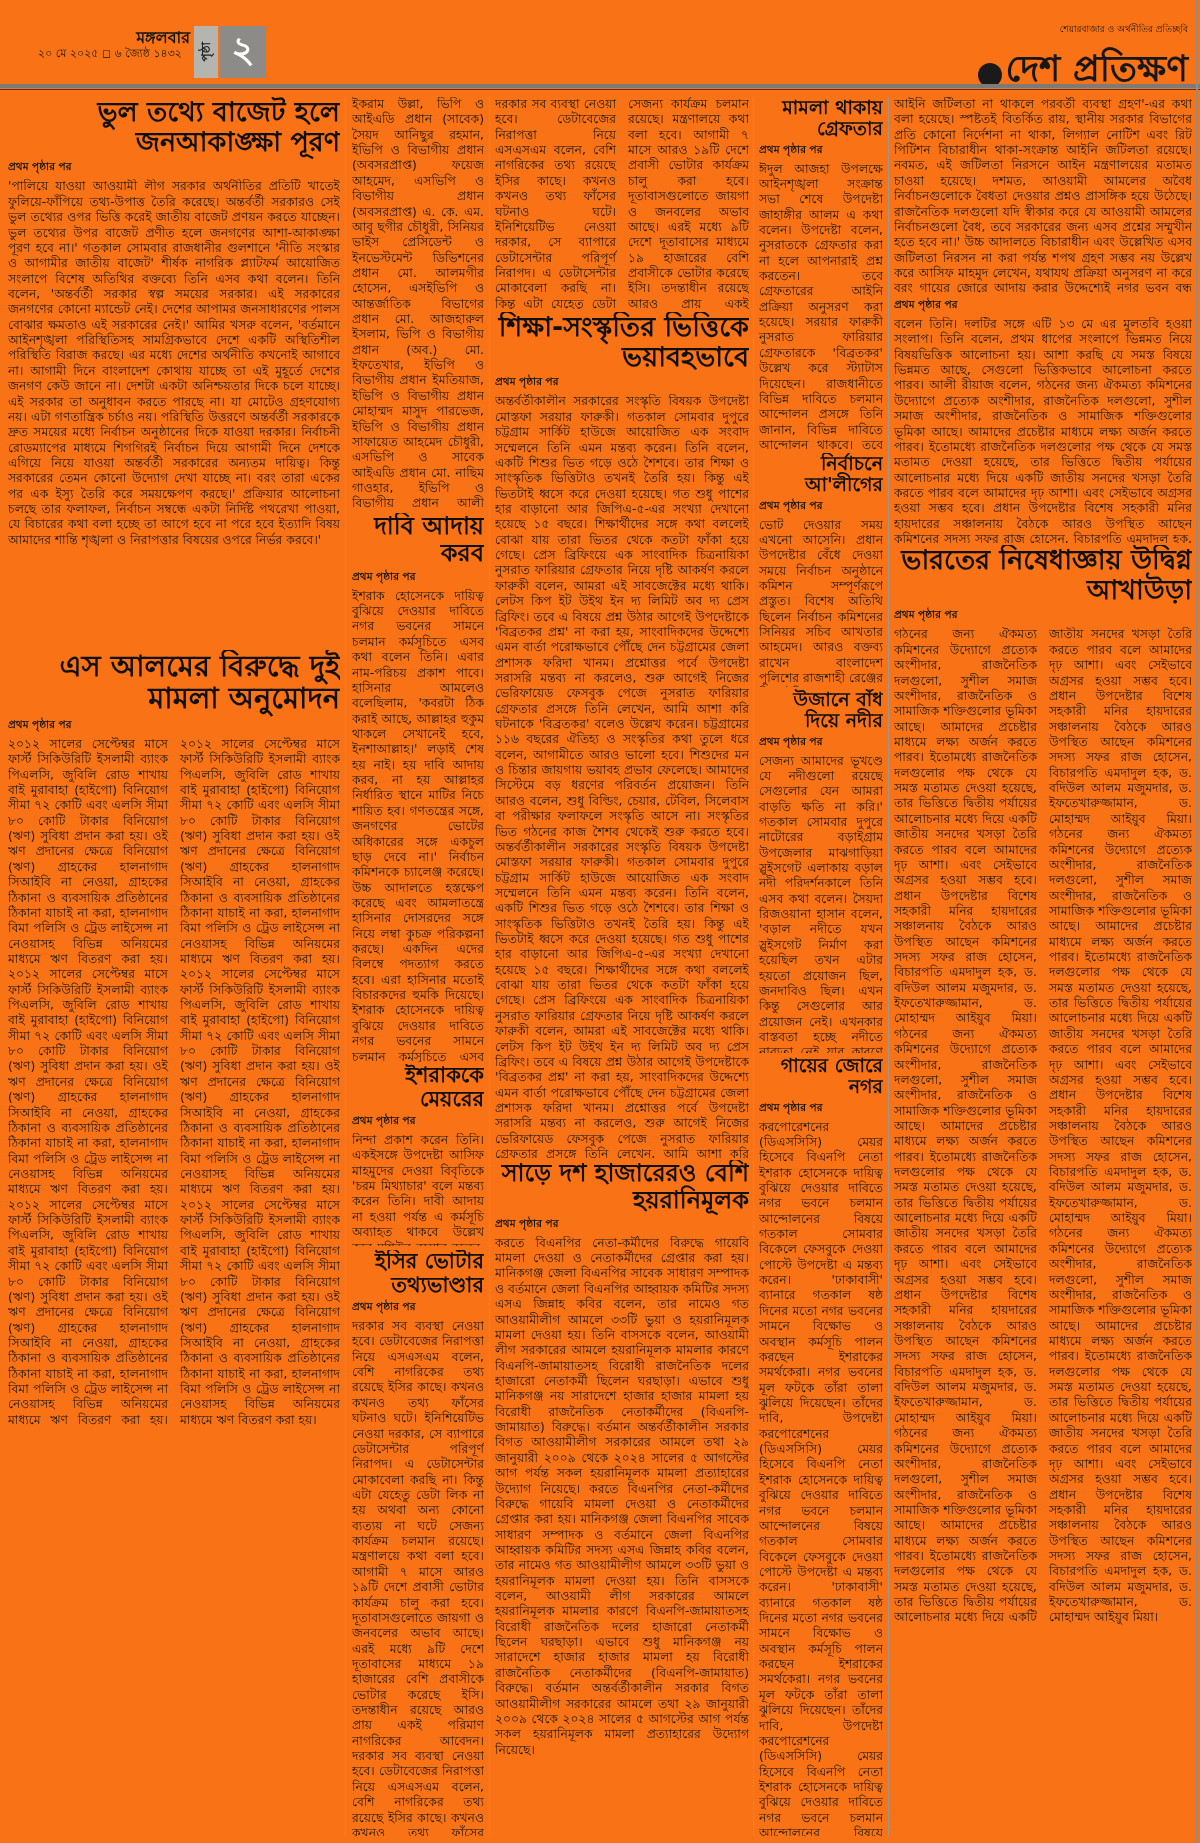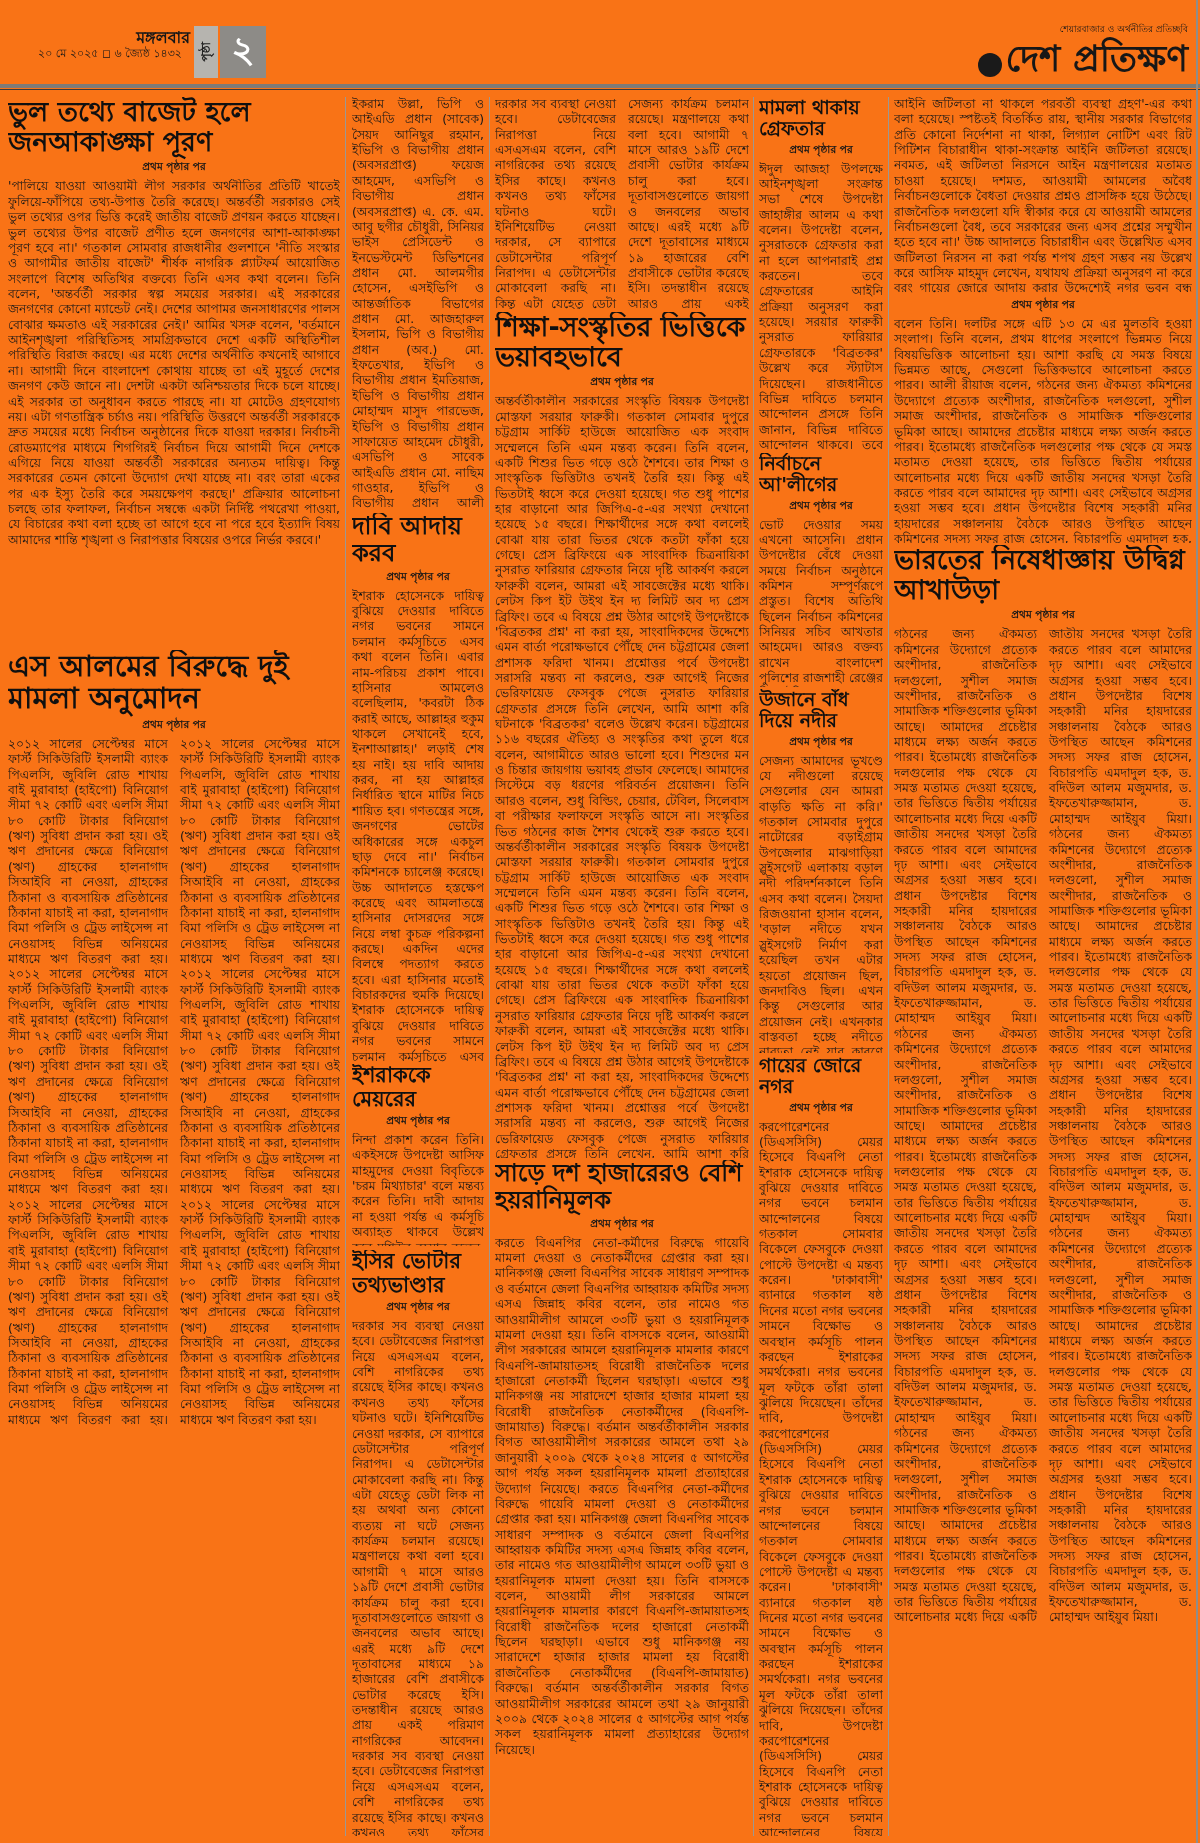--- a/index.html
+++ b/index.html
@@ -10,31 +10,31 @@
   .dateblk{position:absolute;left:30px;top:28px;width:160px;text-align:right;line-height:1.2;}
   .dateblk .d1{font-weight:bold;font-size:16px;}
   .dateblk .d2{font-size:11px;text-align:center;}
   .pgbox1{position:absolute;left:194px;top:26px;width:24px;height:52px;background:#b6b4af;
           display:flex;align-items:center;justify-content:center;}
   .pgbox1 span{writing-mode:vertical-rl;transform:rotate(180deg);font-size:12px;color:#222;font-weight:bold;}
   .pgbox2{position:absolute;left:220px;top:26px;width:46px;height:52px;background:#8d8b87;
           display:flex;align-items:center;justify-content:center;color:#fff;font-size:36px;font-weight:bold;}
   .secttl{position:absolute;left:282px;top:32px;font-size:31px;font-weight:bold;letter-spacing:1px;}
   .mast{position:absolute;right:12px;top:22px;text-align:right;}
-  .mast .tag{font-size:9px;margin-bottom:4px;}
+  .mast .tag{font-size:9px;margin-bottom:14px;}
   .mast .ttl{font-size:36px;font-weight:900;line-height:1;display:flex;align-items:flex-end;gap:4px;}
   .logo{display:inline-block;width:24px;height:24px;border-radius:50%;background:#1a1a1a;}
   .hrule{position:absolute;left:0;top:84px;width:1200px;height:4px;background:#7d7b77;}
   .hrule2{position:absolute;left:0;top:89px;width:1200px;height:1px;background:#3a3a3a;}
   
   .art{position:absolute;display:flex;flex-direction:column;overflow:hidden;}
-  .art h2{margin:0 0 2px 0;text-align:left;font-weight:bold;line-height:1.12;color:#101010;}
+  .art h2{margin:0 0 2px 0;text-align:right;font-weight:bold;line-height:1.12;color:#101010;}
   .h-xl{font-size:29px;} .h-lg{font-size:27px;} .h-md{font-size:24px;}
   .h-sm{font-size:21px;} .h-xs{font-size:19px;}
-  .sub{text-align:center;font-weight:bold;font-size:10.5px;margin-bottom:3px;}
+  .sub{font-weight:bold;font-size:10.5px;margin-bottom:3px;}
   .body{flex:1;overflow:hidden;font-size:12.3px;line-height:1.25;text-align:justify;}
   .cols2{column-count:2;column-gap:12px;}
   .vr{position:absolute;width:1px;background:#9b9893;top:97px;height:1739px;}
   .edge{position:absolute;width:2px;background:#8f8d89;top:0;height:1843px;right:2px;}
 </style>
 </head>
 <body>
 
 <div id="page">
 

